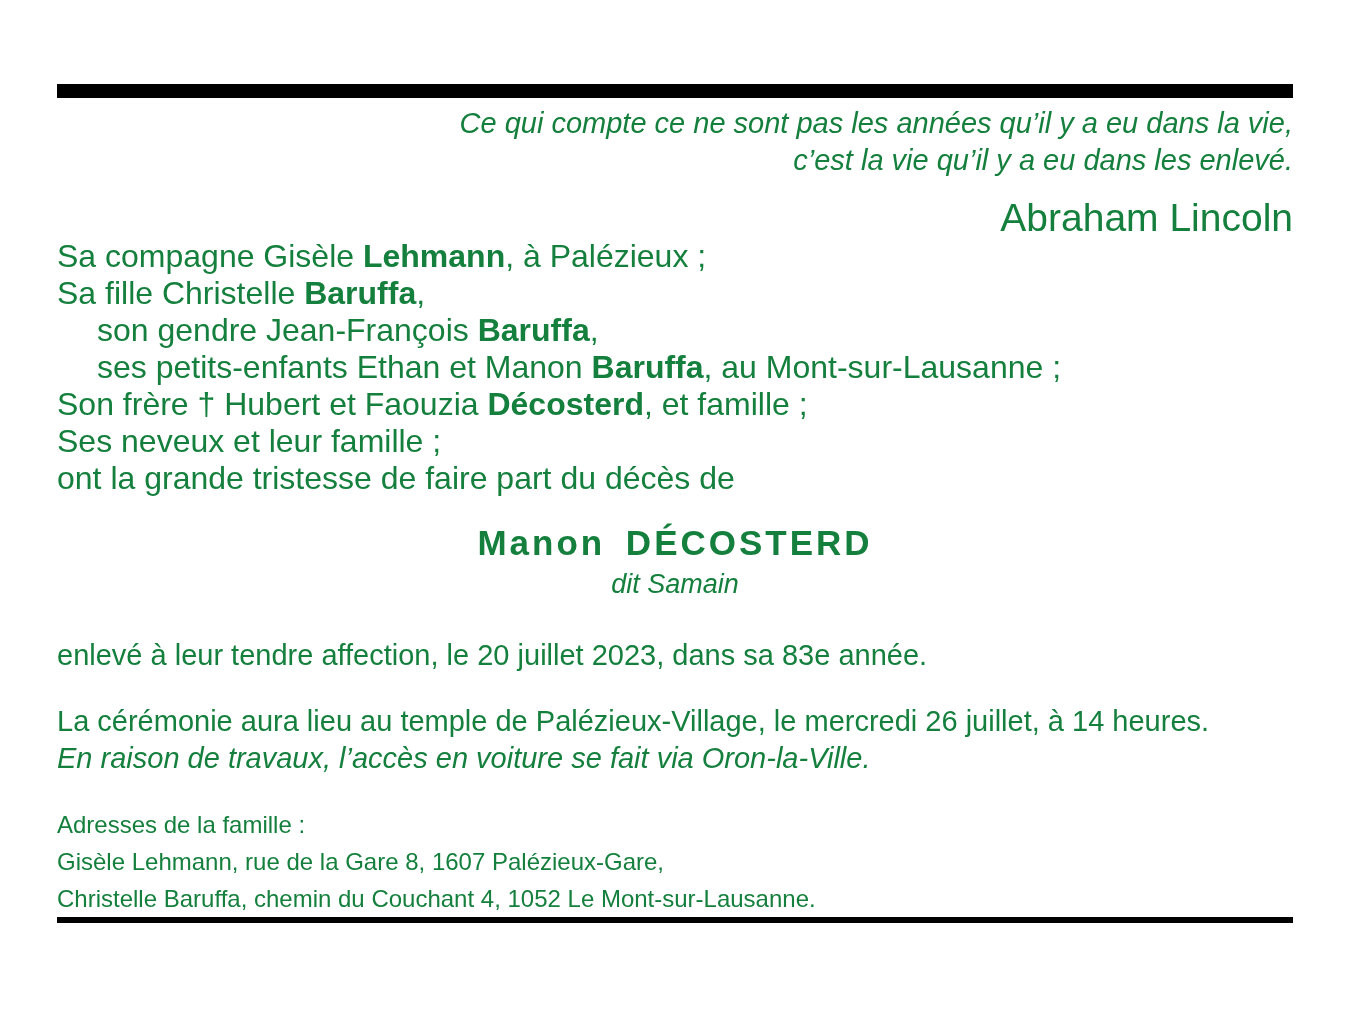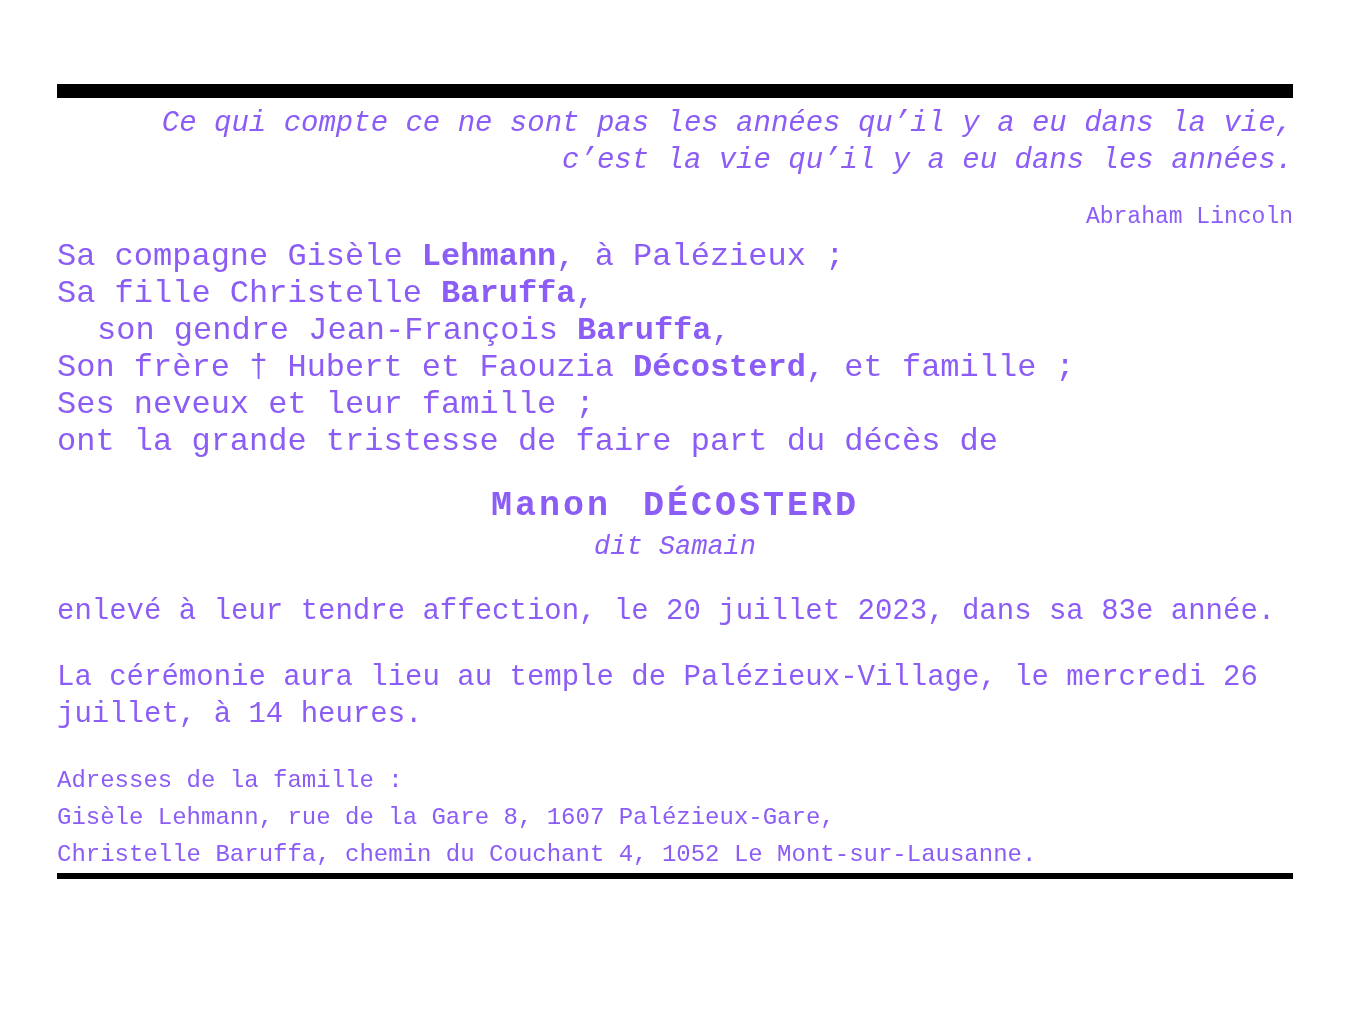--- a/index.html
+++ b/index.html
@@ -2,22 +2,22 @@
 <html><head>
 <meta charset="utf-8">
 <style>
   * { margin: 0; padding: 0; box-sizing: border-box; }
   html, body { background: #ffffff; }
   .page {
     position: relative;
     width: 1350px;
     height: 1024px;
     background: #ffffff;
-    color: #8b5cf6;
-    font-family: Liberation Mono, monospace;
+    color: #15803d;
+    font-family: Liberation Sans, sans-serif;
     overflow: hidden;
   }
   .content {
     position: absolute;
     left: 57px;
     top: 0;
     width: 1236px;
   }
   .rule-top {
     margin-top: 84px;
@@ -31,21 +31,21 @@
   .quote {
     margin-top: 7px;
     text-align: right;
     font-style: italic;
     font-size: 29px;
     line-height: 37px;
   }
   .attribution {
     margin-top: 20px;
     text-align: right;
-    font-size: 23px;
+    font-size: 39px;
     line-height: 37px;
   }
   .family {
     margin-top: 2px;
     font-size: 32px;
     line-height: 37px;
   }
   .family-line.indent { padding-left: 40px; }
   .family-line b { font-weight: bold; }
   .deceased-name {
@@ -60,56 +60,58 @@
   .deceased-alias {
     text-align: center;
     font-style: italic;
     font-size: 27px;
     line-height: 42px;
   }
   .para {
     font-size: 29px;
     line-height: 37px;
   }
-  .para-death { margin-top: 25px; }
+  .para-death { margin-top: 32px; }
   .para-ceremony { margin-top: 29px; }
   .line-italic { font-style: italic; }
   .addresses { margin-top: 29px; font-size: 24px; line-height: 37px; }
 </style>
 </head>
 <body>
 
 <div class="page">
   <div class="content">
 
     <div class="rule-top"></div>
 
     <div class="quote">
       <div>Ce qui compte ce ne sont pas les années qu’il y a eu dans la vie,</div>
-      <div>c’est la vie qu’il y a eu dans les années.</div>
+      <div>c’est la vie qu’il y a eu dans les enlevé.</div>
     </div>
 
     <div class="attribution">Abraham Lincoln</div>
 
     <div class="family">
       <div class="family-line"><span>Sa compagne Gisèle </span><b>Lehmann</b><span>, à Palézieux ;</span></div>
       <div class="family-line"><span>Sa fille Christelle </span><b>Baruffa</b><span>,</span></div>
       <div class="family-line indent"><span>son gendre Jean-François </span><b>Baruffa</b><span>,</span></div>
+      <div class="family-line indent"><span>ses petits-enfants Ethan et Manon </span><b>Baruffa</b><span>, au Mont-sur-Lausanne ;</span></div>
       <div class="family-line"><span>Son frère † Hubert et Faouzia </span><b>Décosterd</b><span>, et famille ;</span></div>
       <div class="family-line"><span>Ses neveux et leur famille ;</span></div>
       <div class="family-line"><span>ont la grande tristesse de faire part du décès de</span></div>
     </div>
 
     <div class="deceased-name">Manon DÉCOSTERD</div>
     <div class="deceased-alias">dit Samain</div>
 
     <div class="para para-death">enlevé à leur tendre affection, le 20 juillet 2023, dans sa 83e année.</div>
 
     <div class="para para-ceremony">
       <div>La cérémonie aura lieu au temple de Palézieux-Village, le mercredi 26 juillet, à 14 heures.</div>
+      <div class="line-italic">En raison de travaux, l’accès en voiture se fait via Oron-la-Ville.</div>
     </div>
 
     <div class="addresses">
       <div>Adresses de la famille :</div>
       <div>Gisèle Lehmann, rue de la Gare 8, 1607 Palézieux-Gare,</div>
       <div>Christelle Baruffa, chemin du Couchant 4, 1052 Le Mont-sur-Lausanne.</div>
     </div>
 
     <div class="rule-bottom"></div>
 

